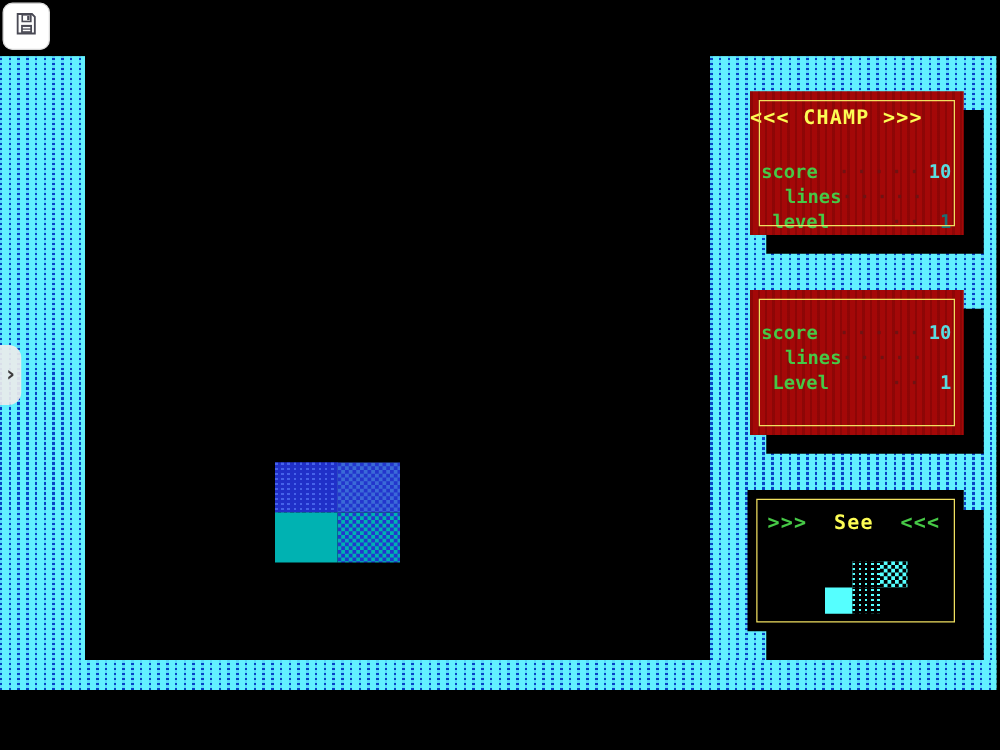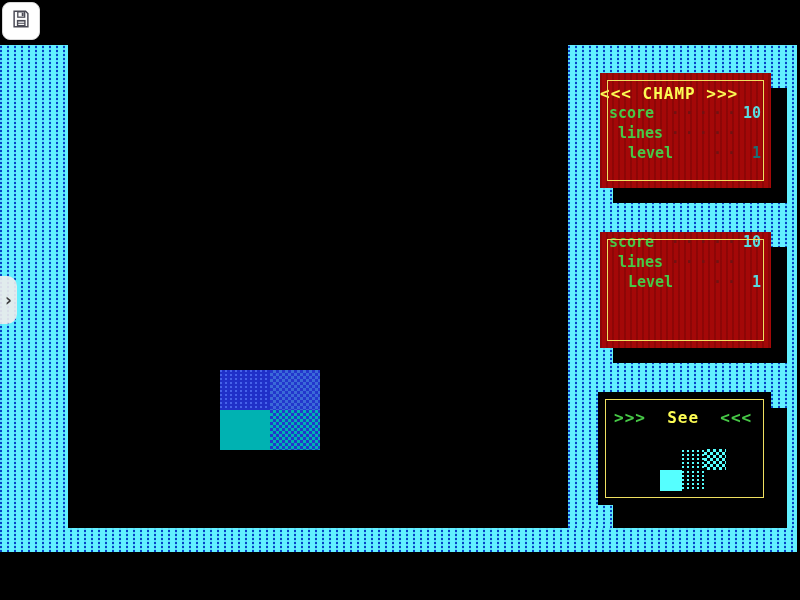--- a/index.html
+++ b/index.html
@@ -45,21 +45,21 @@
   .p-row{
     display:flex;align-items:baseline;
     font-size:15px;font-weight:bold;line-height:20px;
     padding-right:10px;white-space:pre;
   }
   .p-row .lbl{color:#46c846;}
   .p-row .dots{flex:1;text-align:right;color:#701212;letter-spacing:5px;padding-right:2px;}
   .p-row .val{width:2ch;text-align:right;}
   .v-cyan{color:#58dce0;}
   .v-dark{color:#1d6f74;}
-  .ind0{padding-left:9px;} .ind1{padding-left:18px;} .ind2{padding-left:28px;}
+  .ind0{padding-left:9px;margin-top:24px;} .ind1{padding-left:18px;margin-left:10px;} .ind2{padding-left:18px;}
   #see .p-title{margin-top:16px;}
   .see-green{color:#46c846;} .see-yellow{color:#fcfc54;}
 
   
   .pv{position:absolute;width:22px;height:21px;}
   .pv-dotted{
     background-color:#000;
     background-image:
       repeating-linear-gradient(0deg, #000 0 2px, transparent 2px 4px),
       repeating-linear-gradient(90deg, #55ffff 0 2px, transparent 2px 5px);

